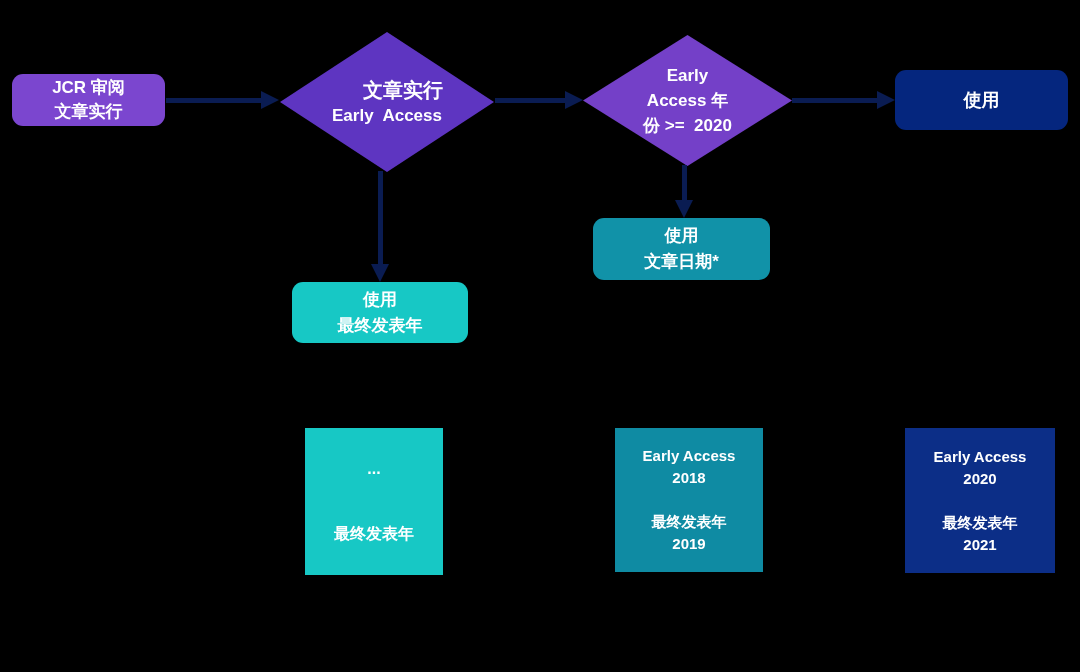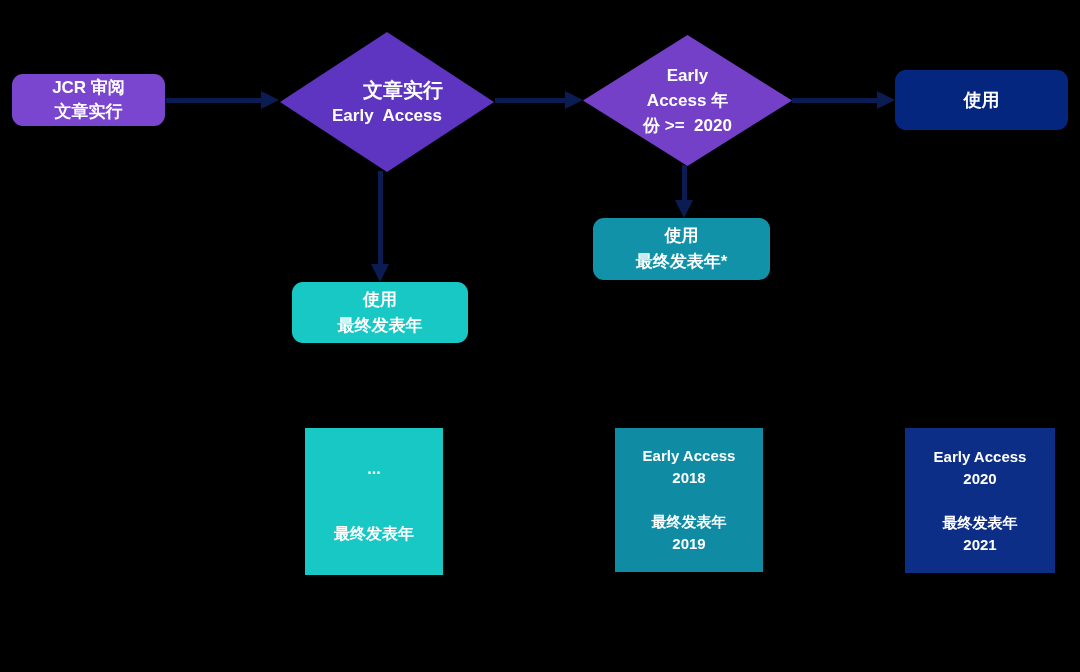--- a/index.html
+++ b/index.html
@@ -107,21 +107,21 @@
     <div class="head"></div>
   </div>
 
   <div class="arrow-v" id="arrow-5">
     <div class="shaft"></div>
     <div class="head"></div>
   </div>
 
   <div class="node teal rounded" id="node-use-final-star">
     <div class="line">使用</div>
-    <div class="line">最终发表年*</div>
+    <div class="line">文章日期*</div>
   </div>
 
   <div class="node turquoise rounded" id="node-use-final">
     <div class="line">使用</div>
     <div class="line">最终发表年</div>
   </div>
 
   <div class="node turquoise" id="node-sq-left">
     <div class="line l1">...</div>
     <div class="line l2">最终发表年</div>

